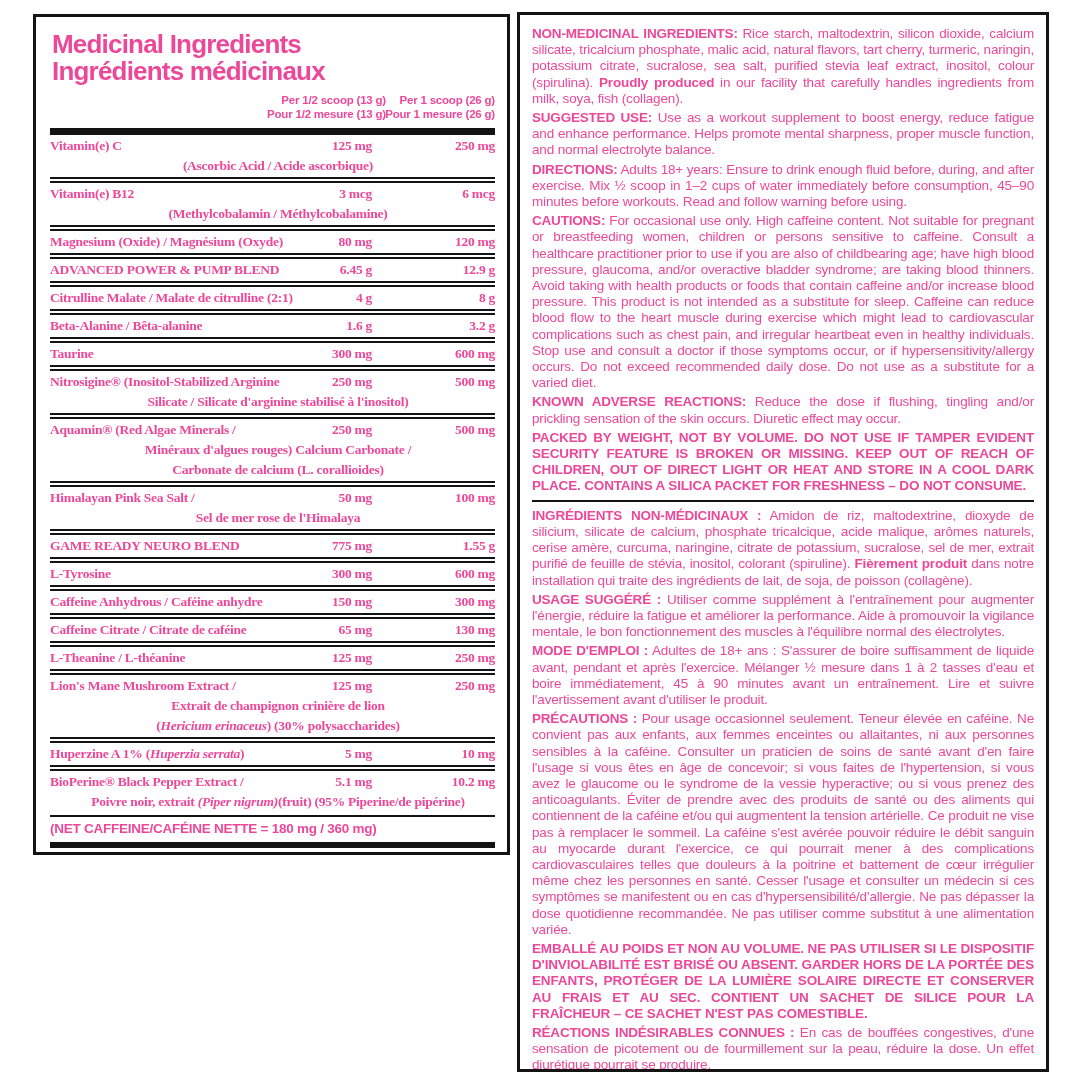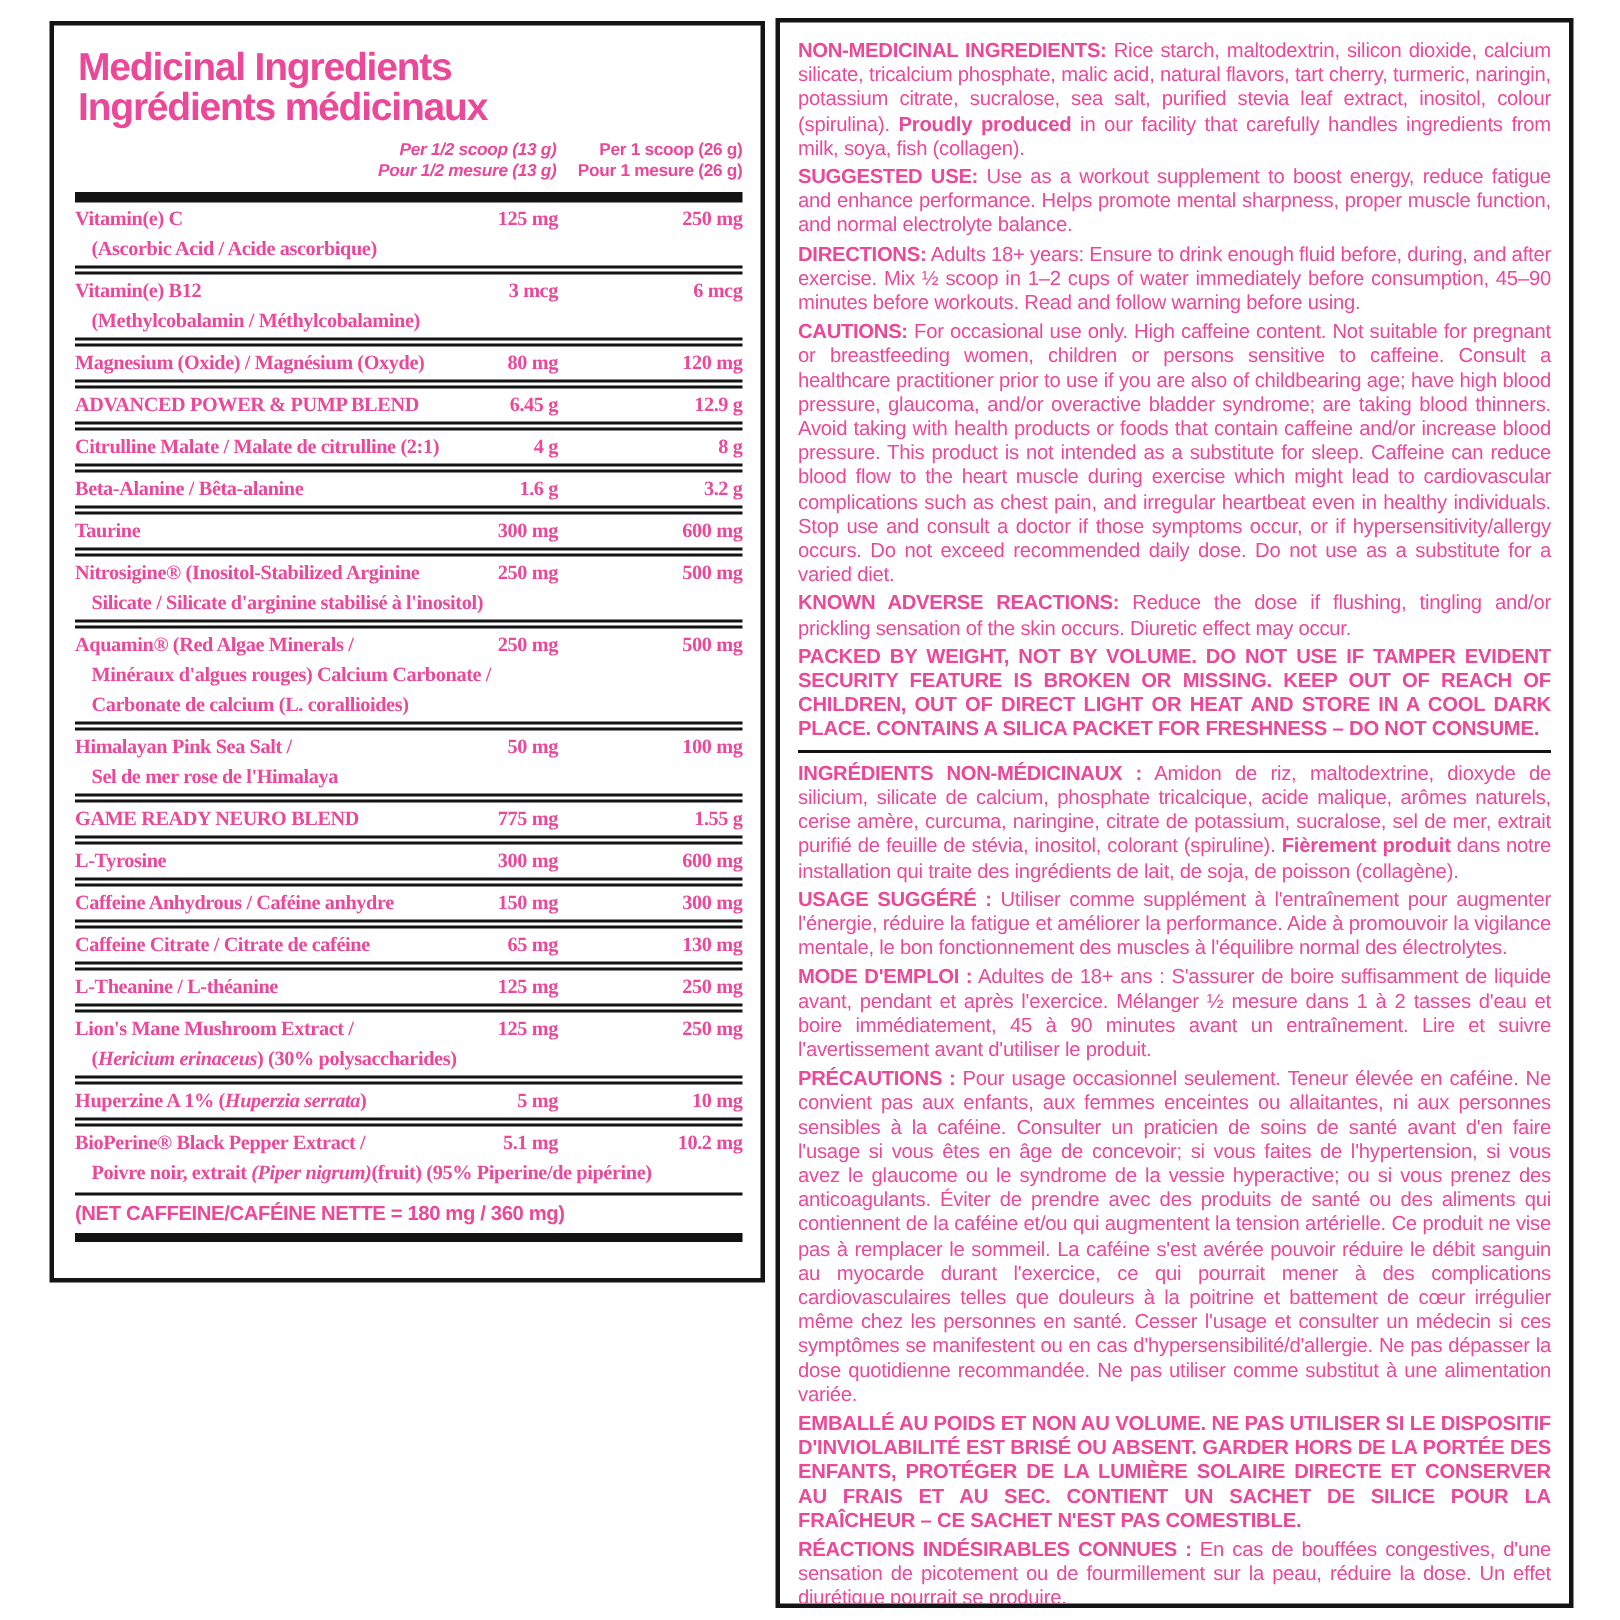--- a/index.html
+++ b/index.html
@@ -7,28 +7,28 @@
           font-family:"Liberation Sans", sans-serif;color:#ec4899;}
 
   
   .panel-left{position:absolute;left:33px;top:14px;width:477px;height:841px;
               border:3px solid #141414;box-sizing:border-box;
               padding:10px 12px 6px 14px;background:#fff;}
   .mi-title{font-weight:bold;font-size:26px;line-height:27px;letter-spacing:-0.8px;margin:4px 0 2px 2px;}
   .col-heads{position:relative;height:30px;margin-top:8px;}
   .hcol{position:absolute;top:0;text-align:right;font-weight:bold;
         font-size:11.5px;line-height:14px;letter-spacing:-0.2px;white-space:nowrap;}
-  .hcol1{right:124px;font-style:italic;}
+  .hcol1{right:109px;}
   .hcol2{right:0;}
   .bar-thick{height:7px;background:#131313;margin:5px 0 1px 0;}
   .bar-bottom{height:6px;background:#131313;margin:3px 0 0 0;}
   .sep{height:2px;border-top:2px solid #131313;border-bottom:2px solid #131313;margin:1px 0;}
   .sep-single{border-top:2px solid #131313;margin:3px 0 2px 0;}
   .row{position:relative;font-weight:bold;font-size:13.5px;line-height:20px;letter-spacing:-0.25px;font-family:Liberation Serif, serif;}
-  .row .cont{padding-left:11px;}
+  .row .cont{padding-left:11px;text-align:center;}
   .row .nm{padding-right:2px;}
   .amt1{position:absolute;right:123px;top:0;white-space:nowrap;}
   .amt2{position:absolute;right:0;top:0;white-space:nowrap;}
   .net-row{font-weight:bold;font-size:13.5px;line-height:20px;letter-spacing:-0.25px;}
 
   
   .panel-right{position:absolute;left:517px;top:12px;width:532px;height:1060px;
                border:3px solid #141414;box-sizing:border-box;
                padding:11px 12px 6px 12px;background:#fff;overflow:hidden;}
   .para{text-align:justify;font-size:13.5px;line-height:16.2px;letter-spacing:-0.15px;
@@ -152,20 +152,21 @@
         </div>
         <div class="sep"></div>
         <div class="row">
           <div class="nm">L-Theanine / L-théanine</div>
           <span class="amt1">125 mg</span>
           <span class="amt2">250 mg</span>
         </div>
         <div class="sep"></div>
         <div class="row">
           <div class="nm">Lion's Mane Mushroom Extract /</div>
+          <div class="cont">Extrait de champignon crinière de lion</div>
           <div class="cont">(<i>Hericium erinaceus</i>) (30% polysaccharides)</div>
           <span class="amt1">125 mg</span>
           <span class="amt2">250 mg</span>
         </div>
         <div class="sep"></div>
         <div class="row">
           <div class="nm">Huperzine A 1% (<i>Huperzia serrata</i>)</div>
           <span class="amt1">5 mg</span>
           <span class="amt2">10 mg</span>
         </div>

